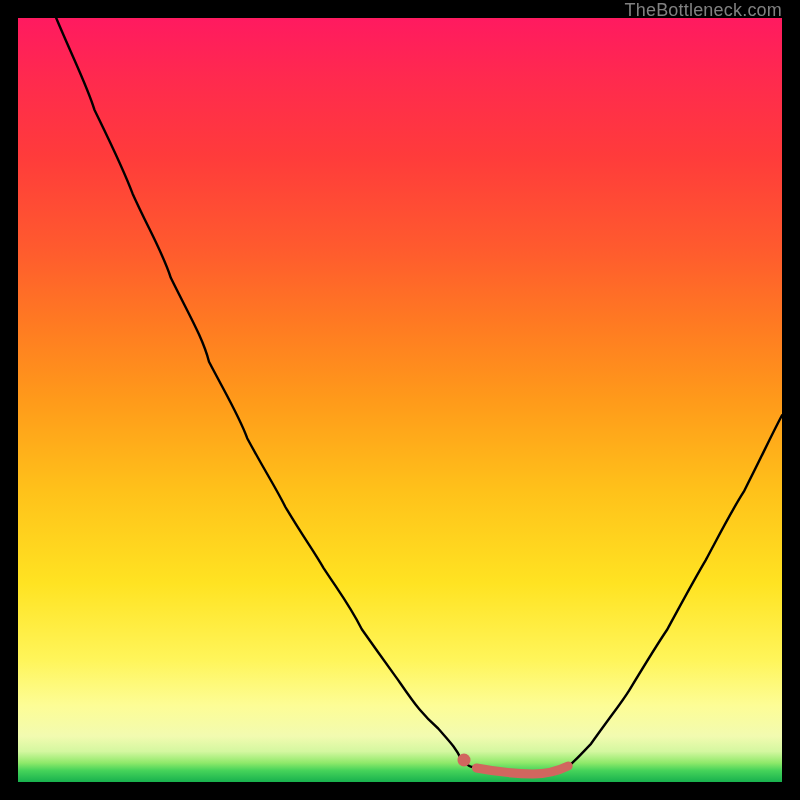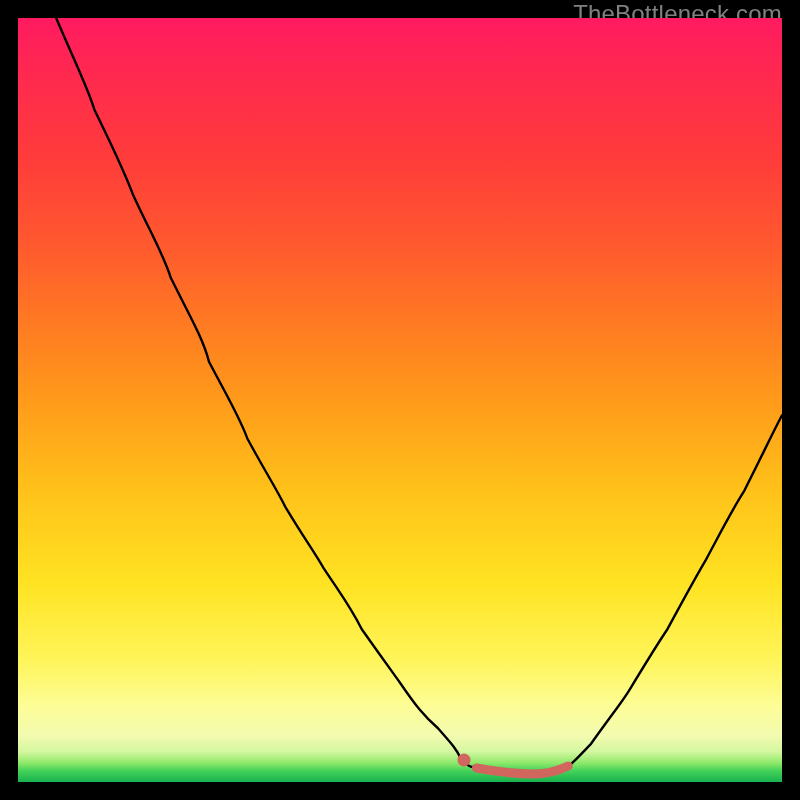--- a/index.html
+++ b/index.html
@@ -41,21 +41,21 @@
       #8fe96a 97.5%,
       #46d35a 98.5%,
       #18b14e 100%
     );
   }
   .watermark {
     position: absolute;
     top: 0px;
     right: 18px;
     color: #808080;
-    font-size: 24px;
+    font-size: 18px;
     letter-spacing: 0.2px;
     font-weight: 400;
     user-select: none;
   }
   svg.curve {
     position: absolute;
     left: 0;
     top: 0;
     width: 764px;
     height: 764px;

